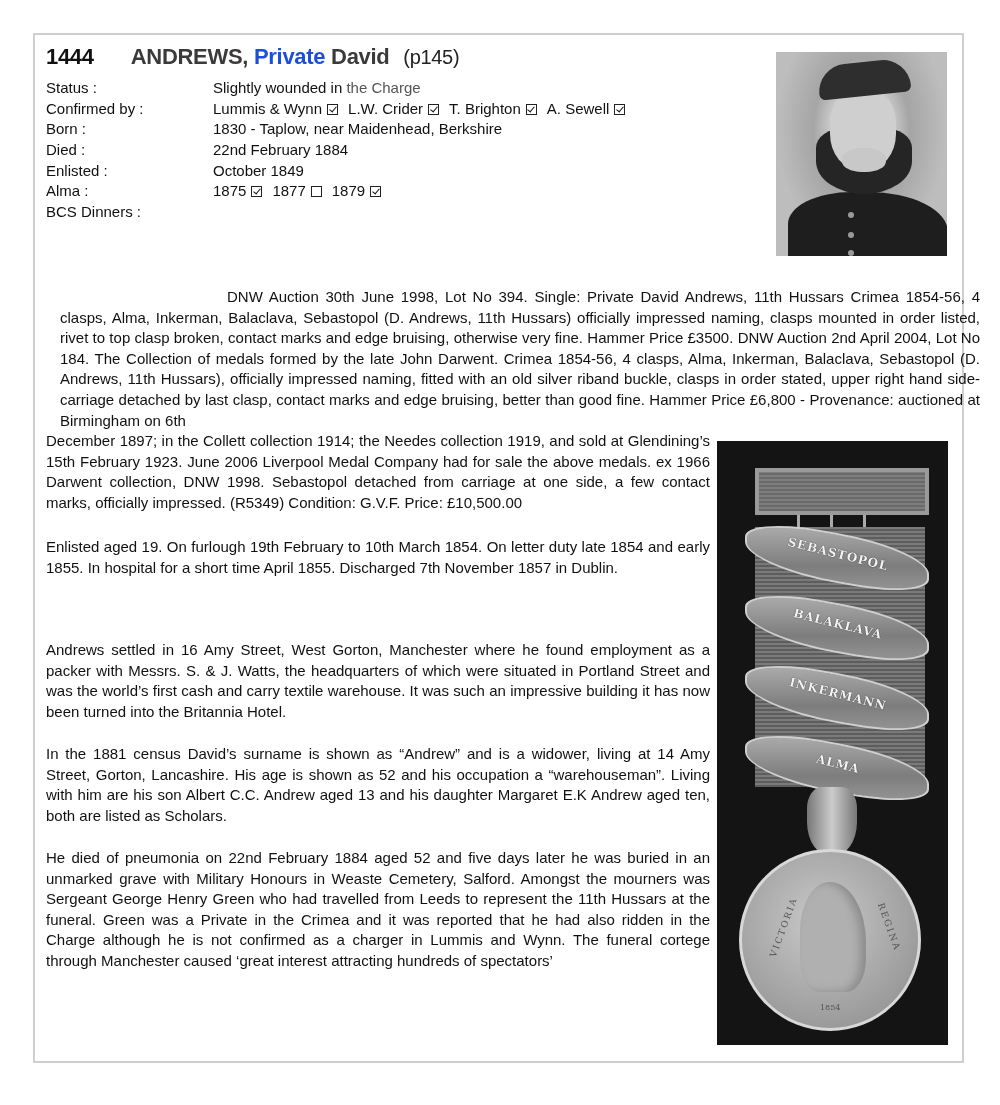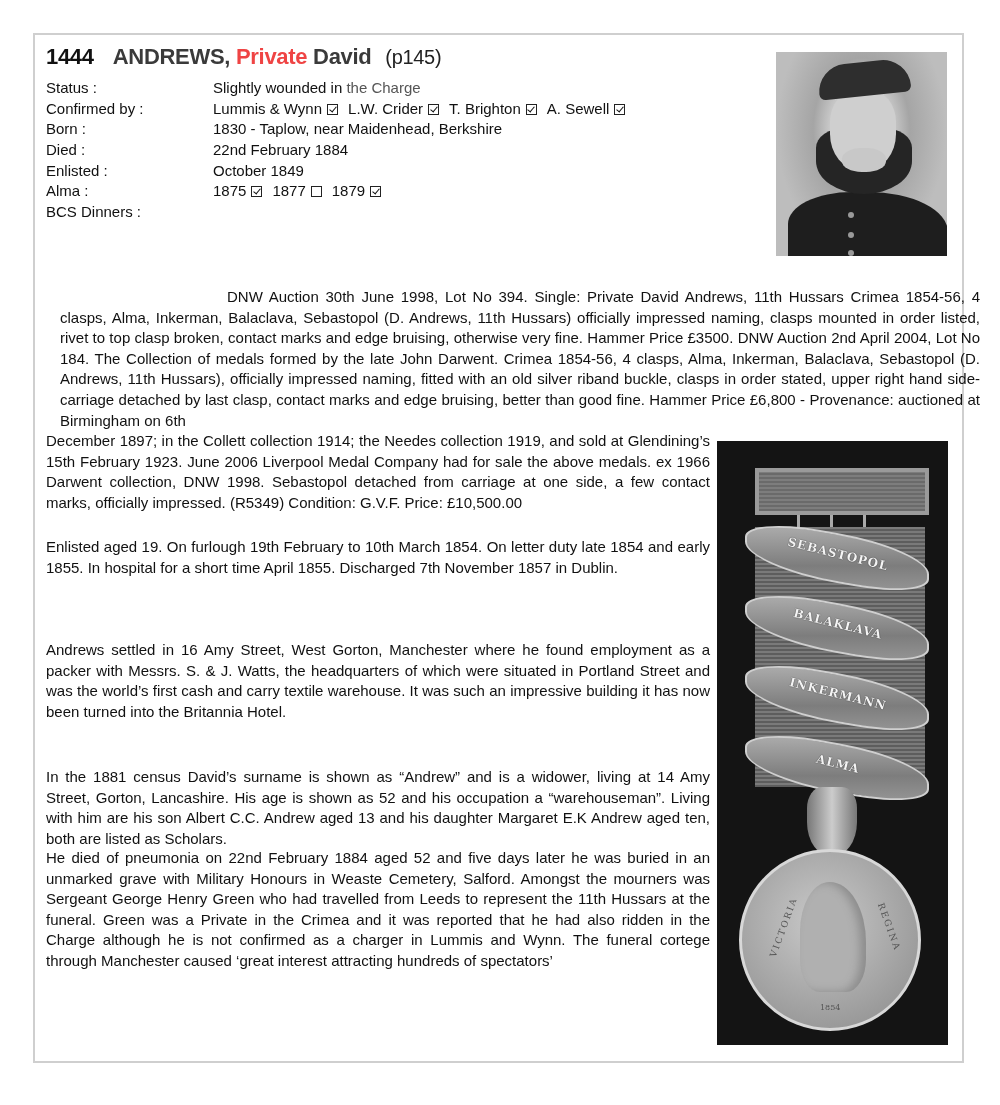--- a/index.html
+++ b/index.html
@@ -2,44 +2,44 @@
 <html><head>
 <meta charset="utf-8">
 <style>
   html, body { margin:0; padding:0; background:#ffffff; }
   body { width:1000px; height:1105px; position:relative; overflow:hidden;
          font-family:"Liberation Sans", "DejaVu Sans", sans-serif; color:#111; }
   .frame { position:absolute; left:33px; top:33px; width:931px; height:1030px;
            border:2px solid #cfcfcf; box-sizing:border-box; background:#fff; }
   .title { position:absolute; left:46px; top:44px; font-size:22px; font-weight:bold;
            letter-spacing:-0.3px; white-space:nowrap; }
-  .title .num { color:#111; margin-right:14px; }
+  .title .num { color:#111; margin-right:32px; }
   .title .surname { color:#3a3a3a; }
-  .title .rank { color:#ef4444; }
+  .title .rank { color:#1d4ed8; }
   .title .given { color:#3a3a3a; }
   .title .page { font-weight:normal; font-size:20px; margin-left:8px; color:#222; }
 
   .fields { position:absolute; left:46px; top:78px; font-size:15px; line-height:20.7px; }
   .row { display:flex; white-space:nowrap; height:20.7px; }
   .row .lbl { width:167px; flex:none; }
   .row .val { flex:none;text-align:right; }
   .hl { color:#555; }
   .cb { display:inline-block; width:11px; height:11px; border:1.3px solid #222;
         margin:0 10px 0 5px; position:relative; top:1px; box-sizing:border-box; }
   .cb.checked::after { content:""; position:absolute; left:2.5px; top:0px; width:3px; height:6px;
         border-right:1.5px solid #111; border-bottom:1.5px solid #111; transform:rotate(40deg); }
 
   .para { position:absolute; font-size:15px; line-height:20.6px; text-align:justify;
           color:#111; }
   .p-auction-a { left:60px; top:287px; width:920px; }
   .p-auction-a .indent { display:inline-block; width:167px; }
   .p-auction-b { left:46px; top:431px; width:664px; }
   .p-enlisted { left:46px; top:537px; width:664px; }
   .p-settled { left:46px; top:640px; width:664px; }
-  .p-census  { left:46px; top:744px; width:664px;margin-top:23px; }
+  .p-census  { left:46px; top:744px; width:664px; }
   .p-died    { left:46px; top:848px; width:664px; }
 
   .portrait { position:absolute; left:776px; top:52px; width:171px; height:204px;
               background:radial-gradient(ellipse at 50% 38%, #d9d9d9 0 18%, #c9c9c9 19% 26%, #a5a5a5 40%, #bdbdbd 70%);
               overflow:hidden; }
   .portrait .cap { position:absolute; left:42px; top:10px; width:92px; height:34px;
                    background:#2e2e2e; border-radius:45px 45px 10px 10px; transform:rotate(-6deg); }
   .portrait .face { position:absolute; left:54px; top:38px; width:66px; height:80px;
                     background:#cfcfcf; border-radius:40% 40% 45% 45%; }
   .portrait .beard { position:absolute; left:40px; top:76px; width:96px; height:66px;

